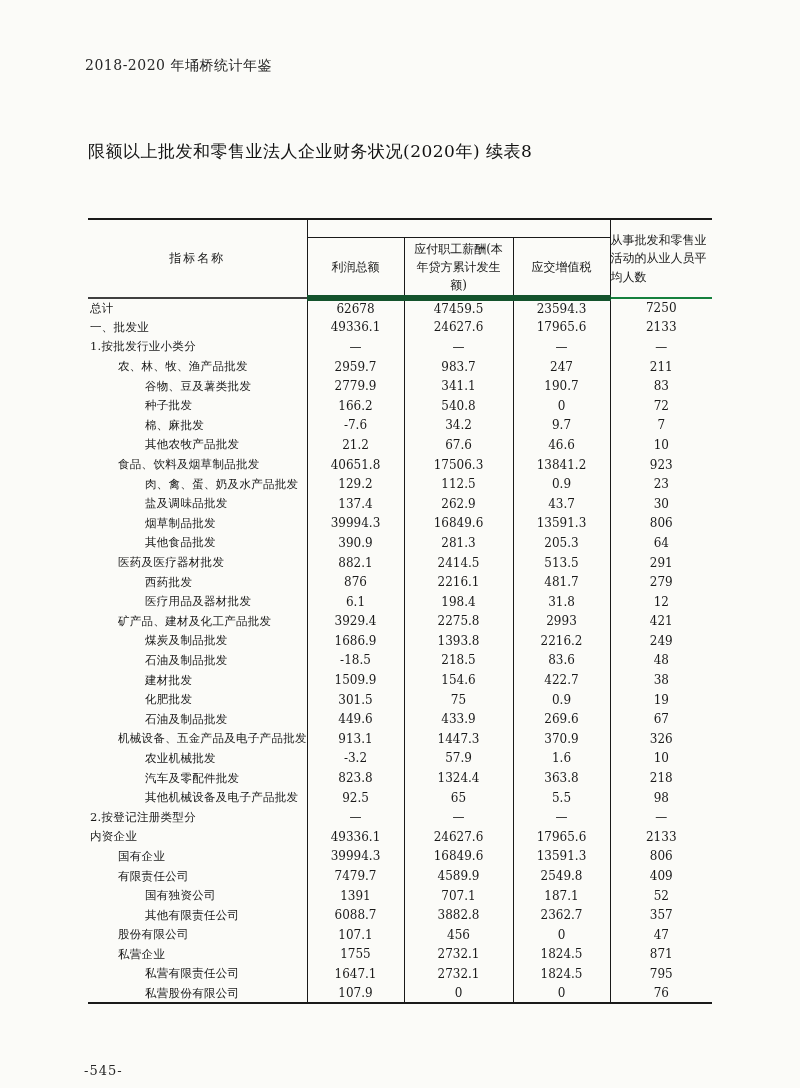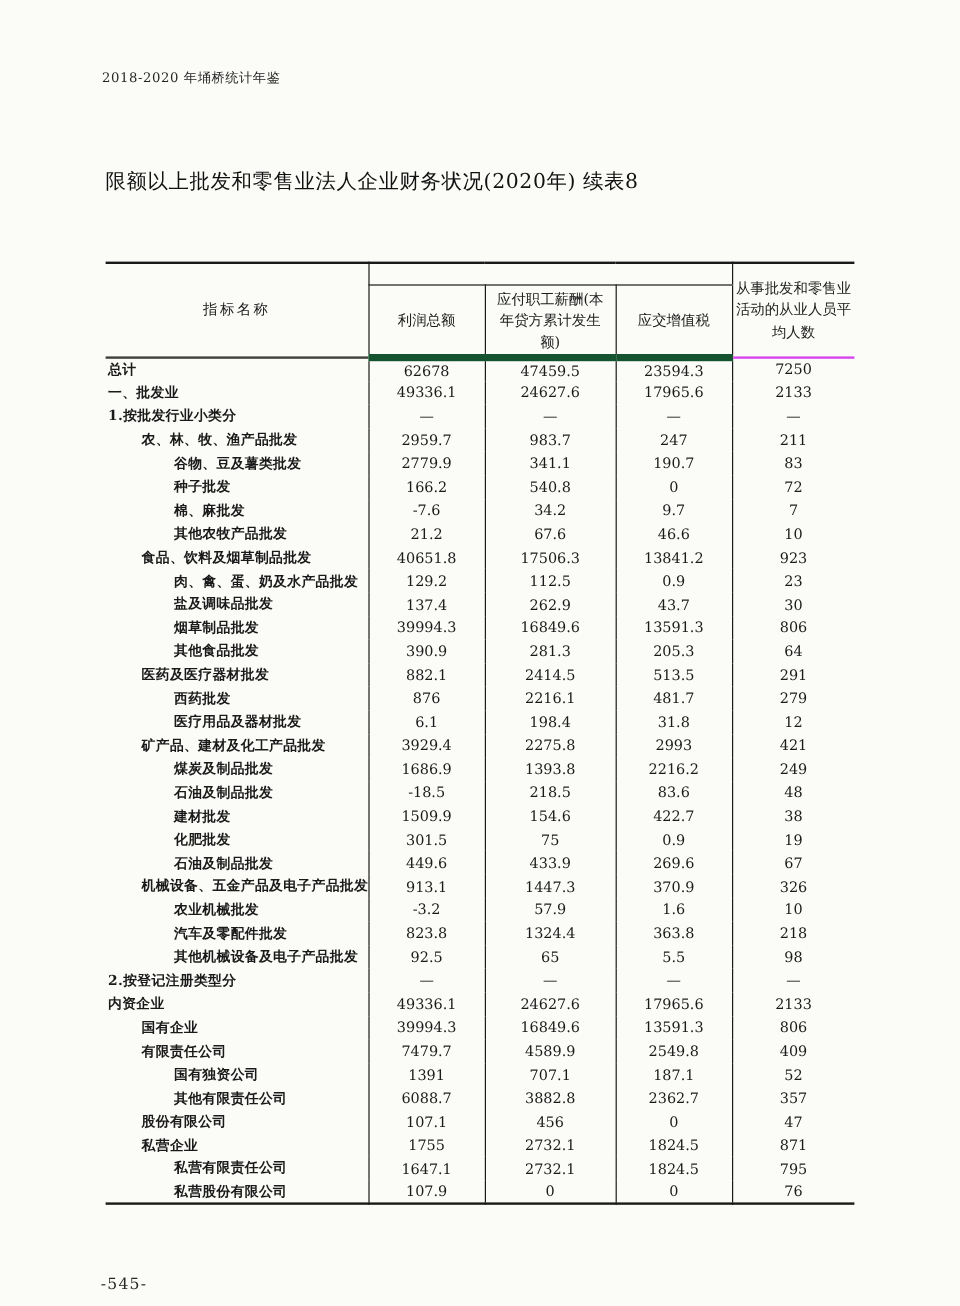--- a/index.html
+++ b/index.html
@@ -12,21 +12,21 @@
     position: relative;
     background: #fbfbf8;
     color: #1a1a1a;
     font-family: "DejaVu Serif", "Liberation Serif", serif;
     overflow: hidden;
   }
   .book-title {
     position: absolute;
     left: 85px;
     top: 57px;
-    font-size: 11px;
+    font-size: 14px;
     letter-spacing: 0.5px;
     color: #262626;
   }
   .table-title {
     position: absolute;
     left: 88px;
     top: 140px;
     font-size: 17px;
     letter-spacing: 0.5px;
     color: #111;
@@ -53,22 +53,22 @@
     border-bottom: 2px solid #404040;
     text-align: center;
     letter-spacing: 2px;
   }
   .h-spanner {
     height: 17px;
     border-bottom: 1px solid #1a1a1a;
   }
   .h-staff {
     border-left: 1px solid #1a1a1a;
-    border-bottom: 2px solid #d946ef;
-    text-align: center;
+    border-bottom: 2px solid #15803d;
+    text-align: left;
     line-height: 1.55;
     padding: 0 5px;
   }
   tr.h-sub th {
     height: 57px;
     border-left: 1px solid #1a1a1a;
     border-bottom: 6px solid #14532d;
     text-align: center;
     line-height: 1.5;
     padding: 0 4px;
@@ -78,21 +78,20 @@
     height: 19.6px;
   }
   .stat-table tbody td + td {
     border-left: 1px solid #1a1a1a;
   }
   td.c-name {
     font-size: 11.5px;
     white-space: nowrap;
     overflow: visible;
     letter-spacing: 0.3px;
-    font-weight: bold;
   }
   td.c-name.indent-0 { padding-left: 2px; }
   td.c-name.indent-1 { padding-left: 30px; }
   td.c-name.indent-2 { padding-left: 57px; }
   td.c-val {
     text-align: center;
   }
   .page-number {
     position: absolute;
     left: 84px;

